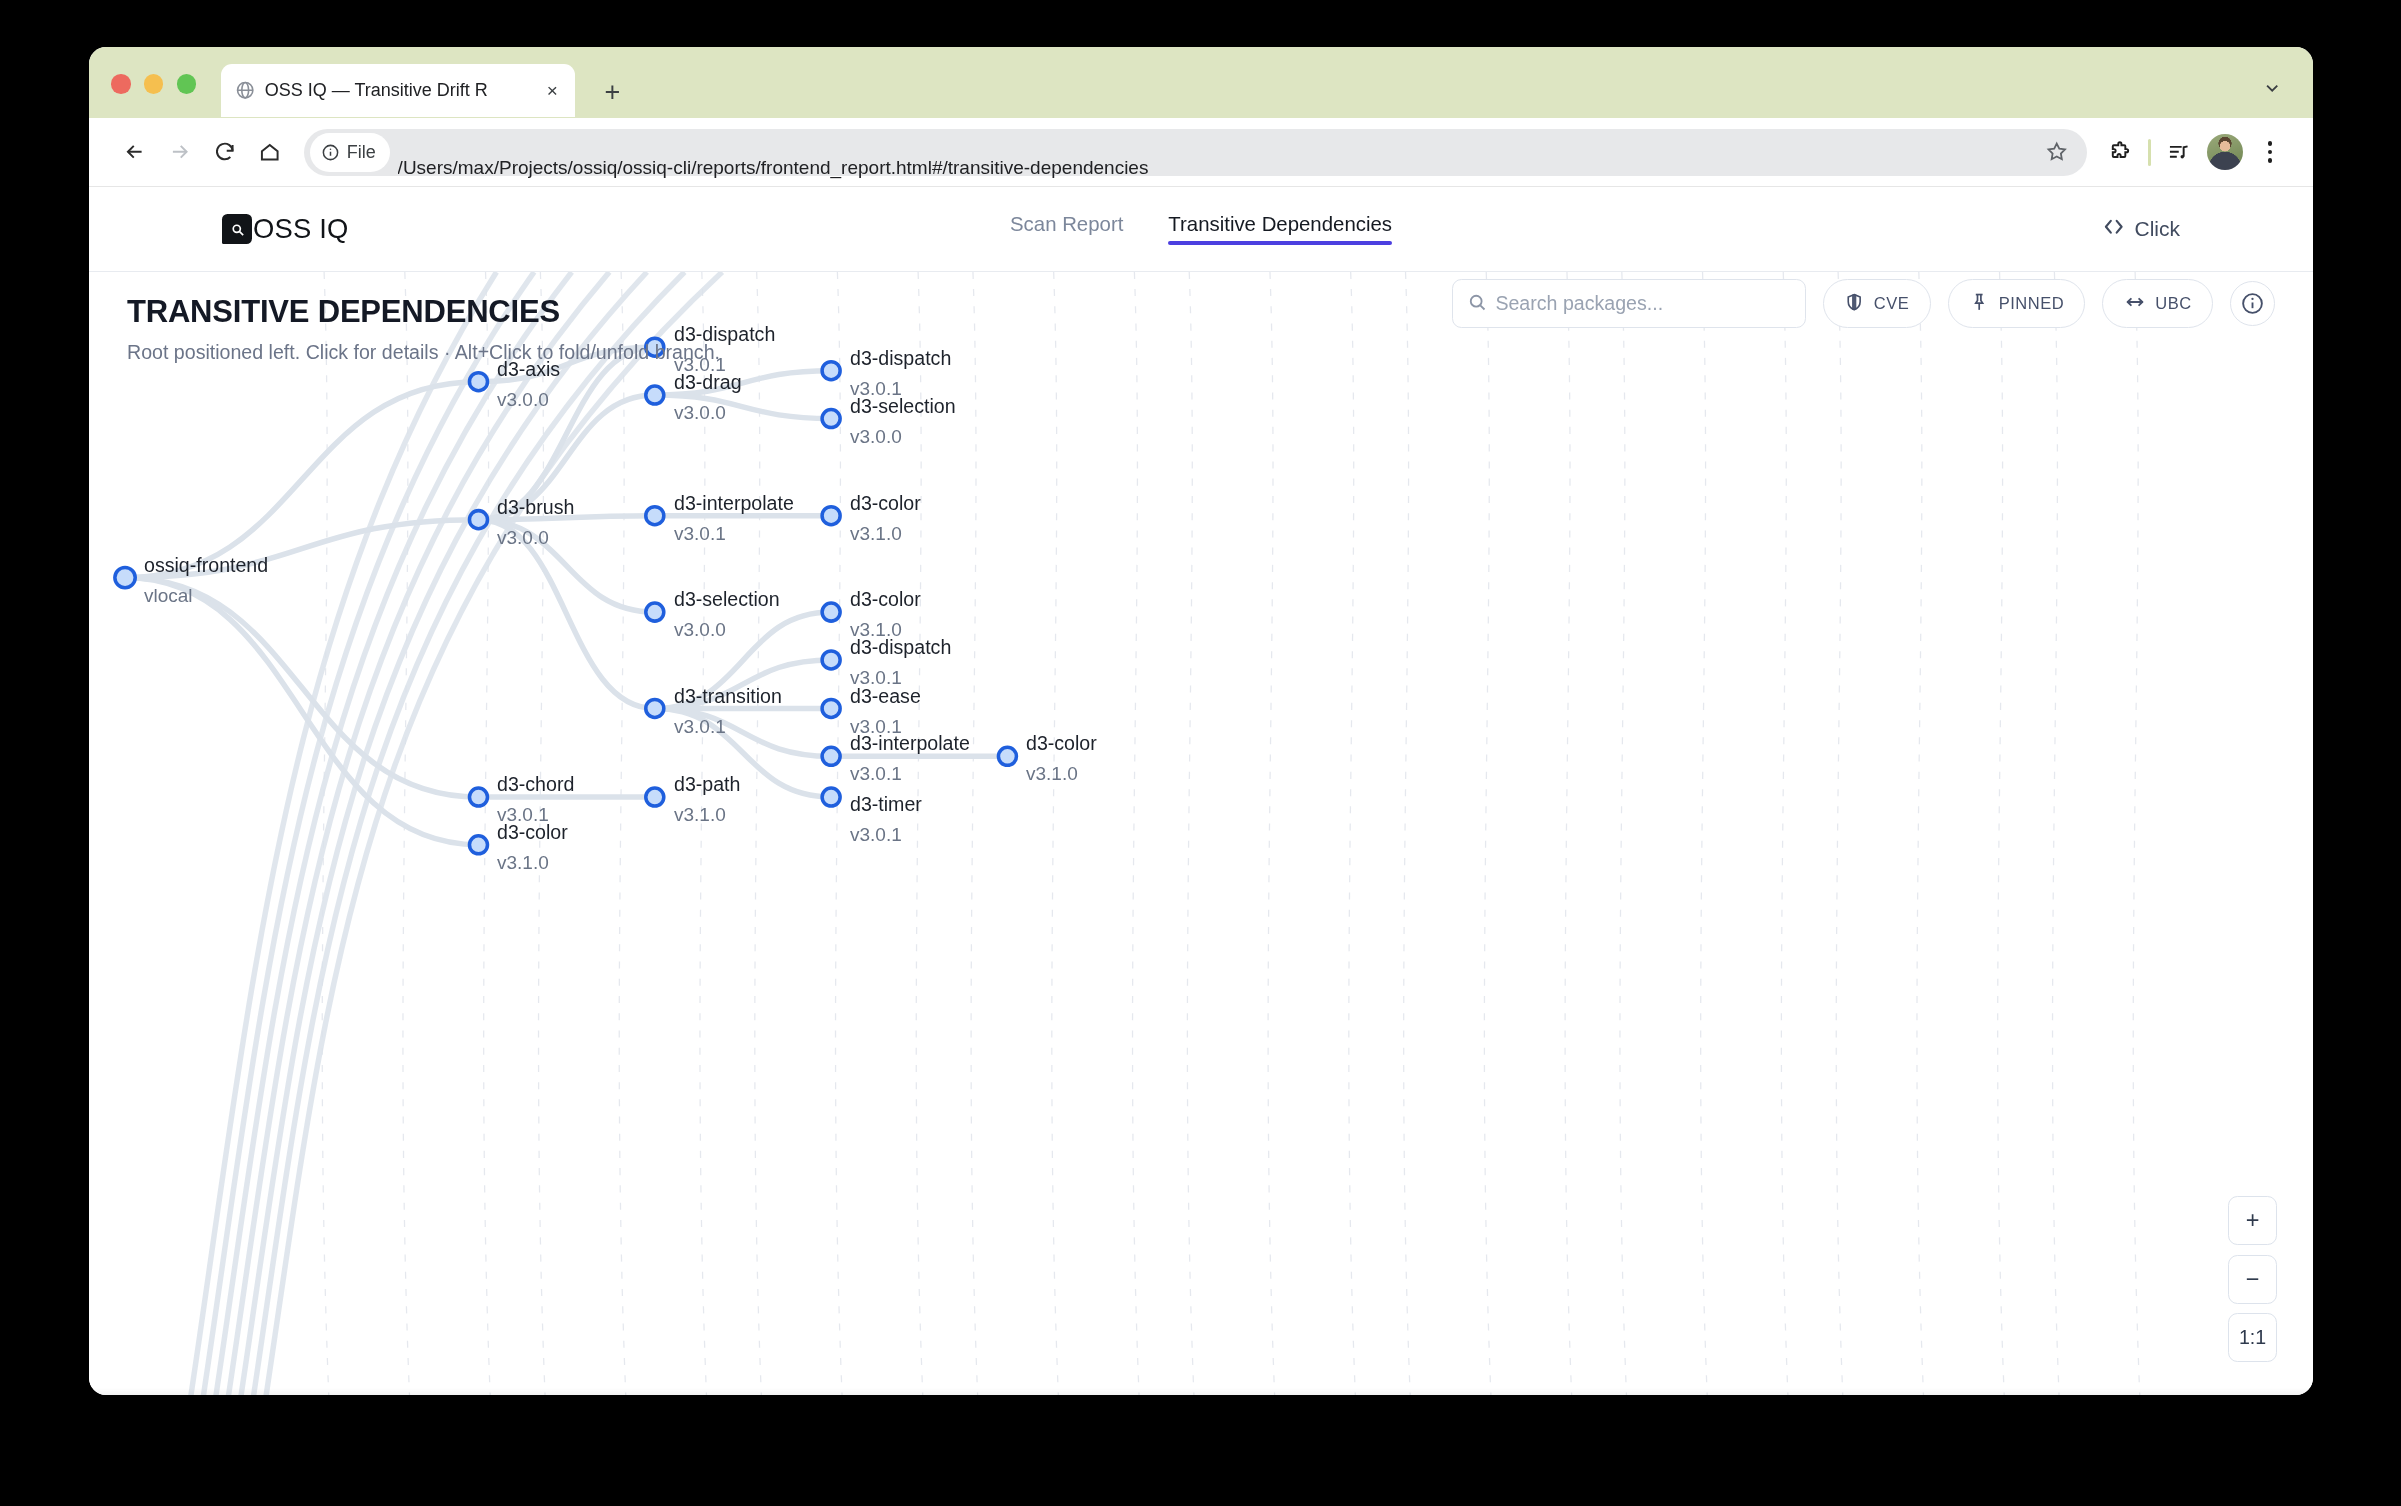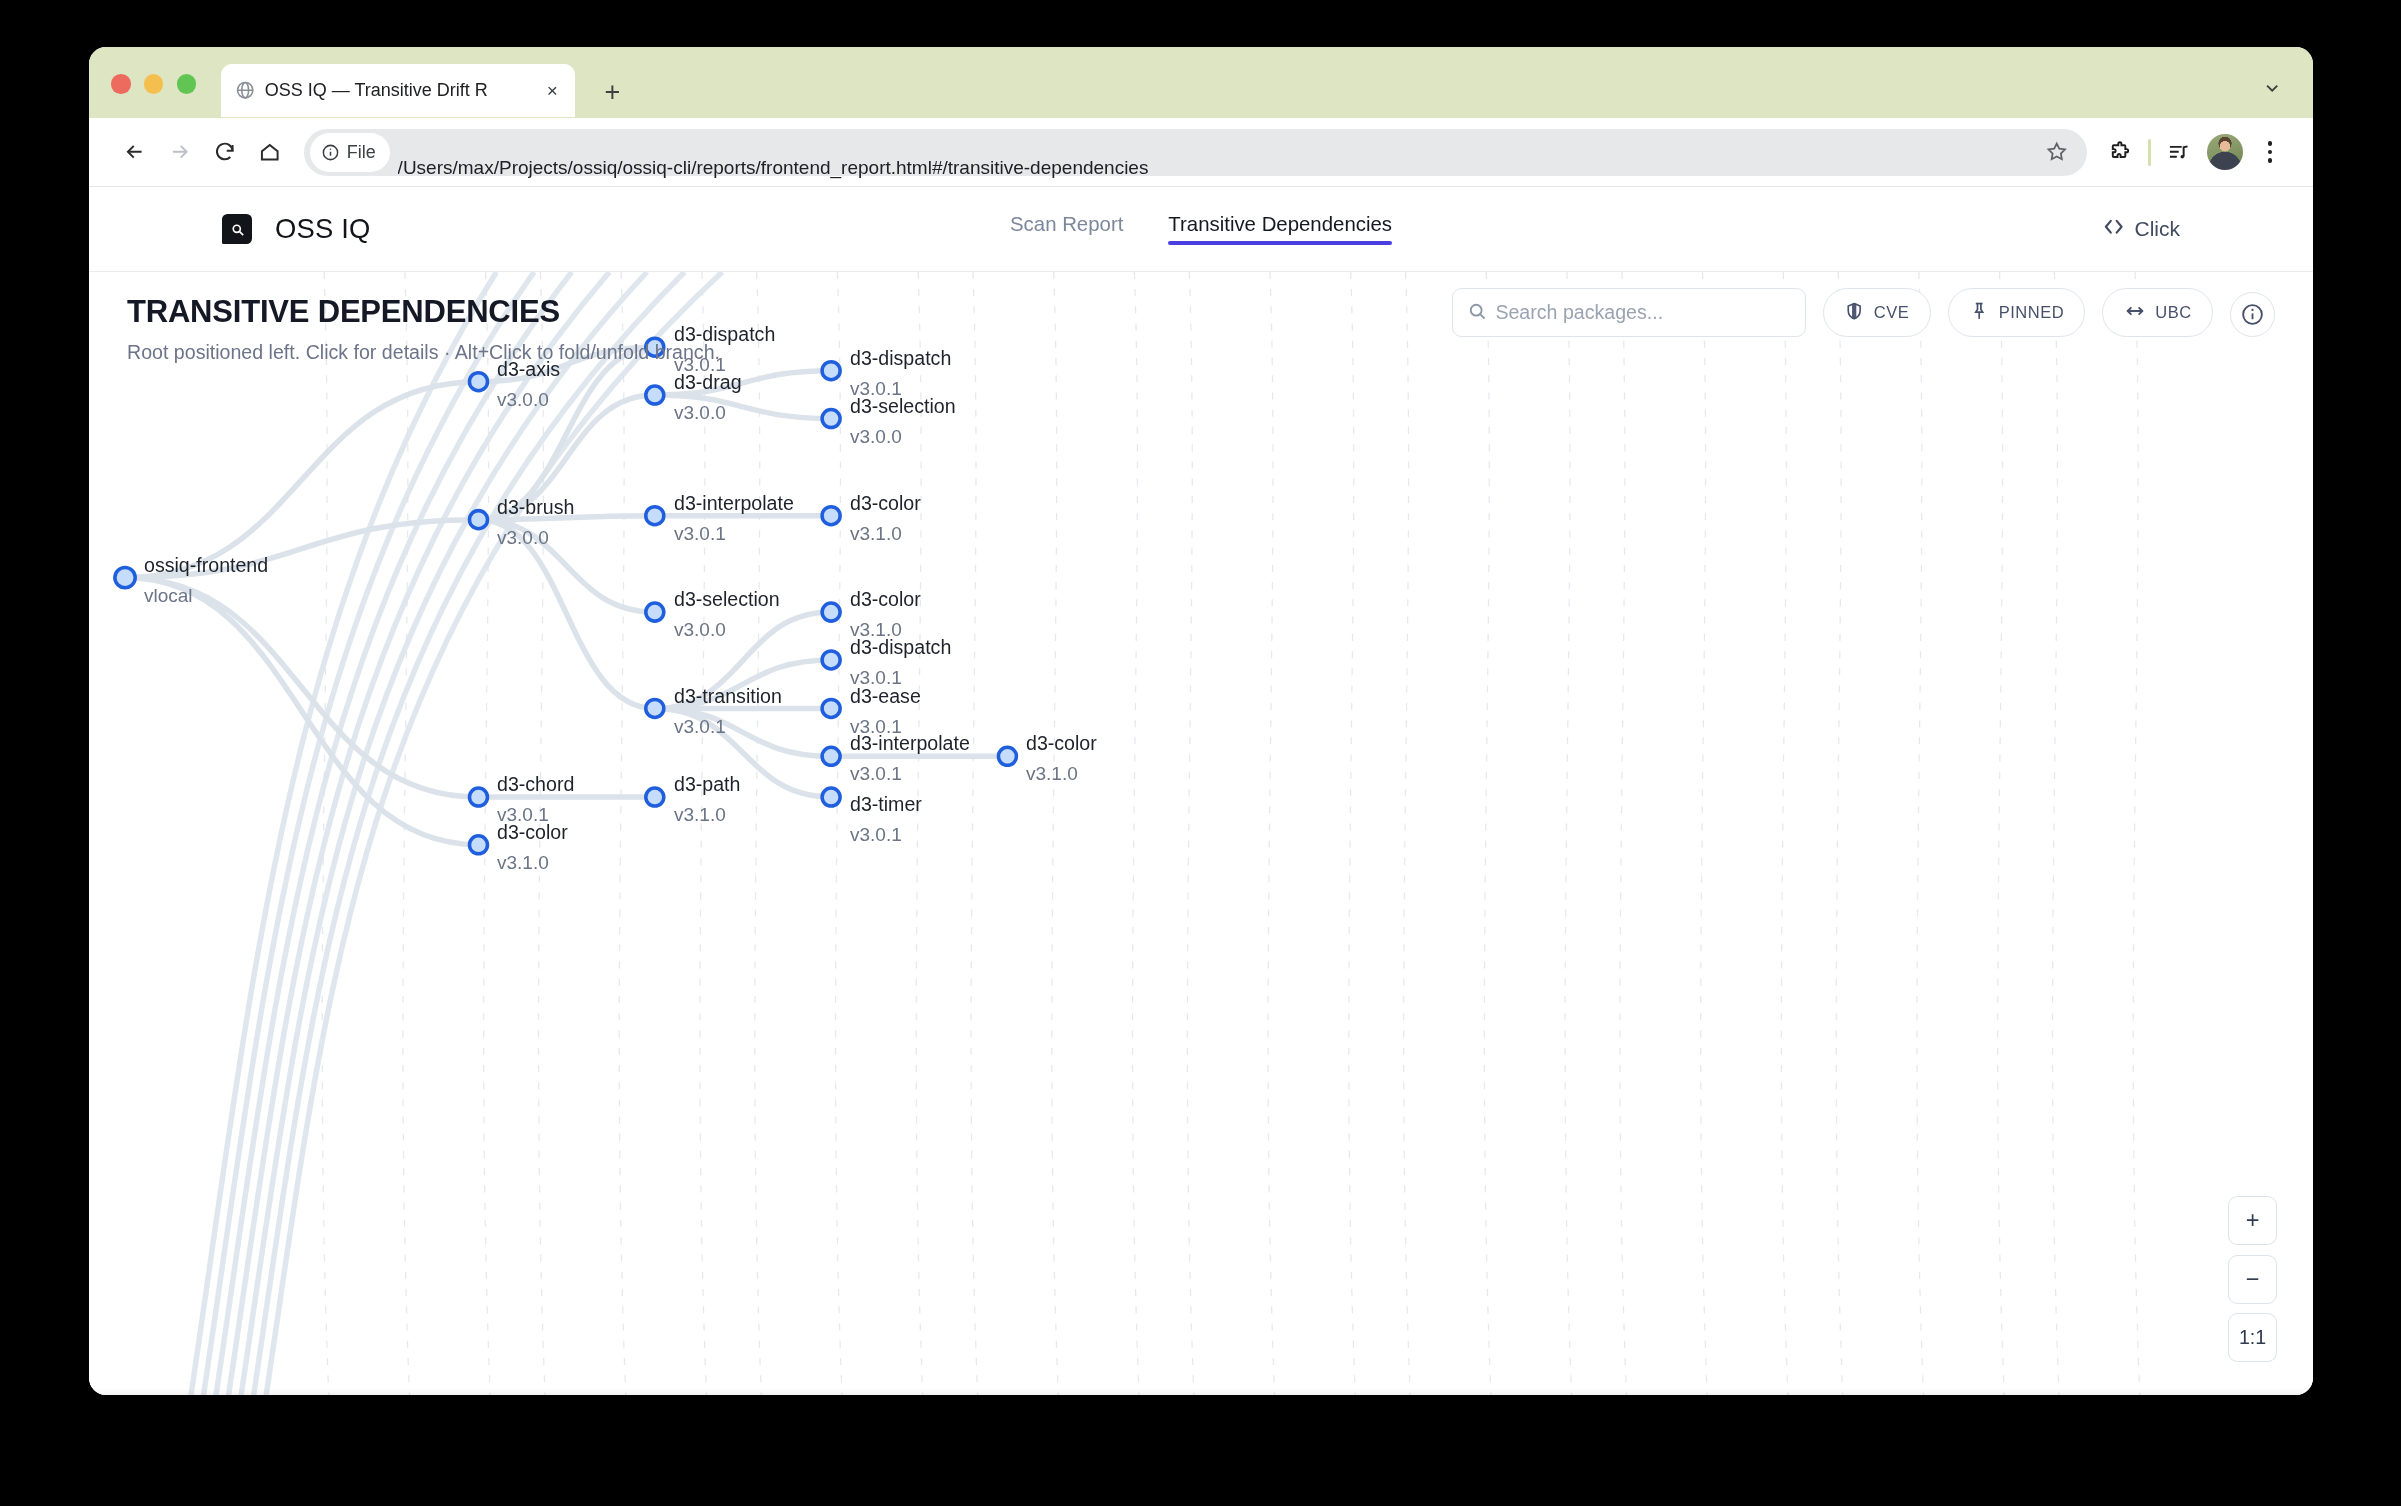--- a/index.html
+++ b/index.html
@@ -151,21 +151,21 @@
   
   .app-header {
     position: relative;
     height: 85px;
     background: #fff;
     border-bottom: 0.8px solid #e8ebf0;
     display: flex; align-items: center;
   }
   .brand {
     position: absolute; left: 133px;
-    display: flex; align-items: center; gap: 23px;
+    display: flex; align-items: center; gap: 1px;
   }
   .brand-mark {
     width: 30px; height: 30px;
     background: #111418;
     border-radius: 5.5px 5.5px 5.5px 1.6px;
     display: flex; align-items: center; justify-content: center;
     color: #fff;
   }
   .brand-text {
     font-size: 27.4px; color: #111418; letter-spacing: 0.2px;
@@ -219,22 +219,22 @@
   .page-title {
     font-size: 31px; font-weight: bold; color: #141925; letter-spacing: -0.2px;
   }
   .page-sub {
     margin-top: 11px;
     font-size: 19.6px; color: #6b7near;
     color: #6b7488;
   }
 
   .controls {
-    position: absolute; right: 38px; top: 16px;
-    display: flex; align-items: flex-end; gap: 17px; padding-left: 33px;
+    position: absolute; right: 38px; top: 7px;
+    display: flex; align-items: center; gap: 17px; padding-left: 33px;
   }
   .search-box {
     width: 354px; height: 49px;
     border: 1.2px solid #dfe4ec;
     border-radius: 9.4px;
     background: #fff;
     display: flex; align-items: center;
     padding: 0 14px; gap: 7.8px;
   }
   .search-ph { font-size: 19.6px; color: #9aa3b2; }

